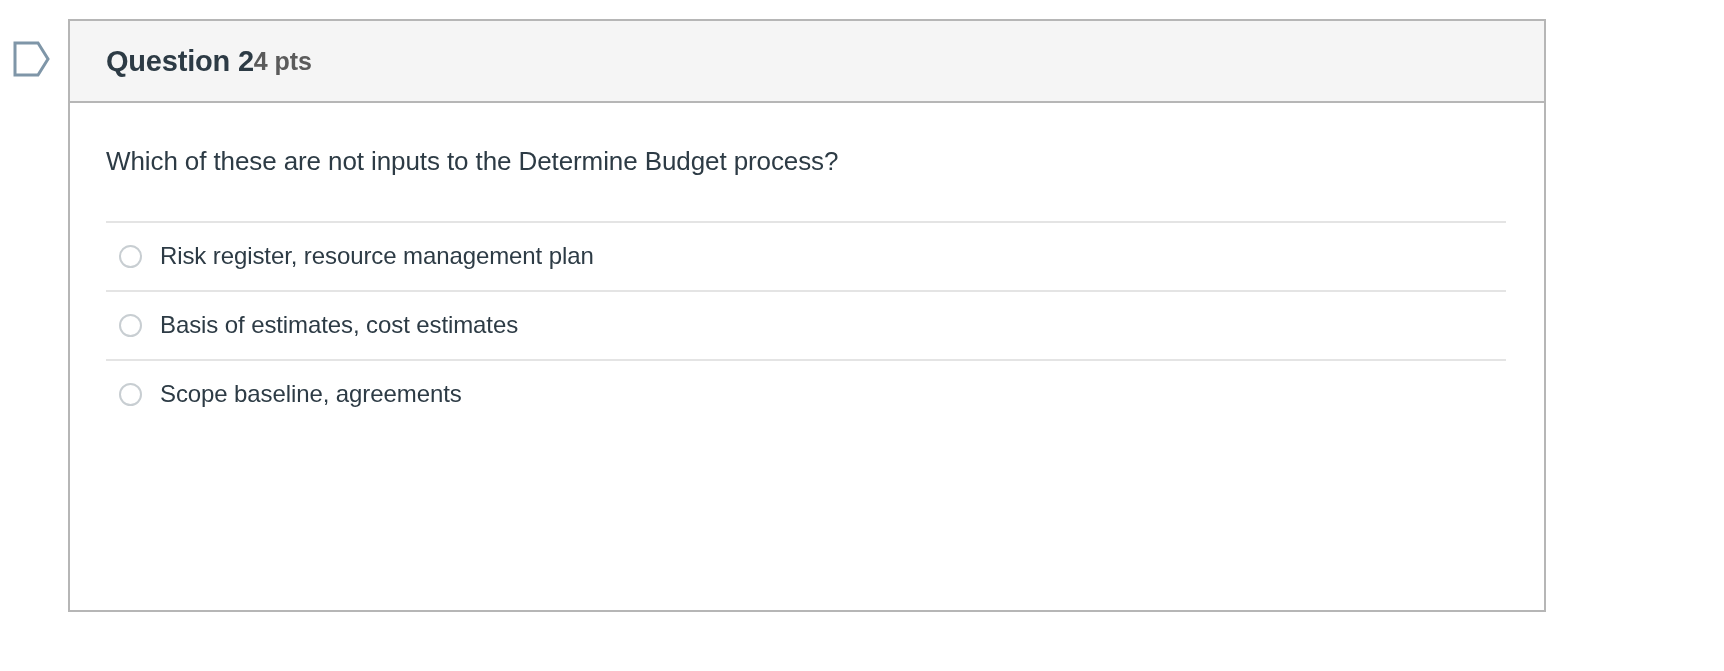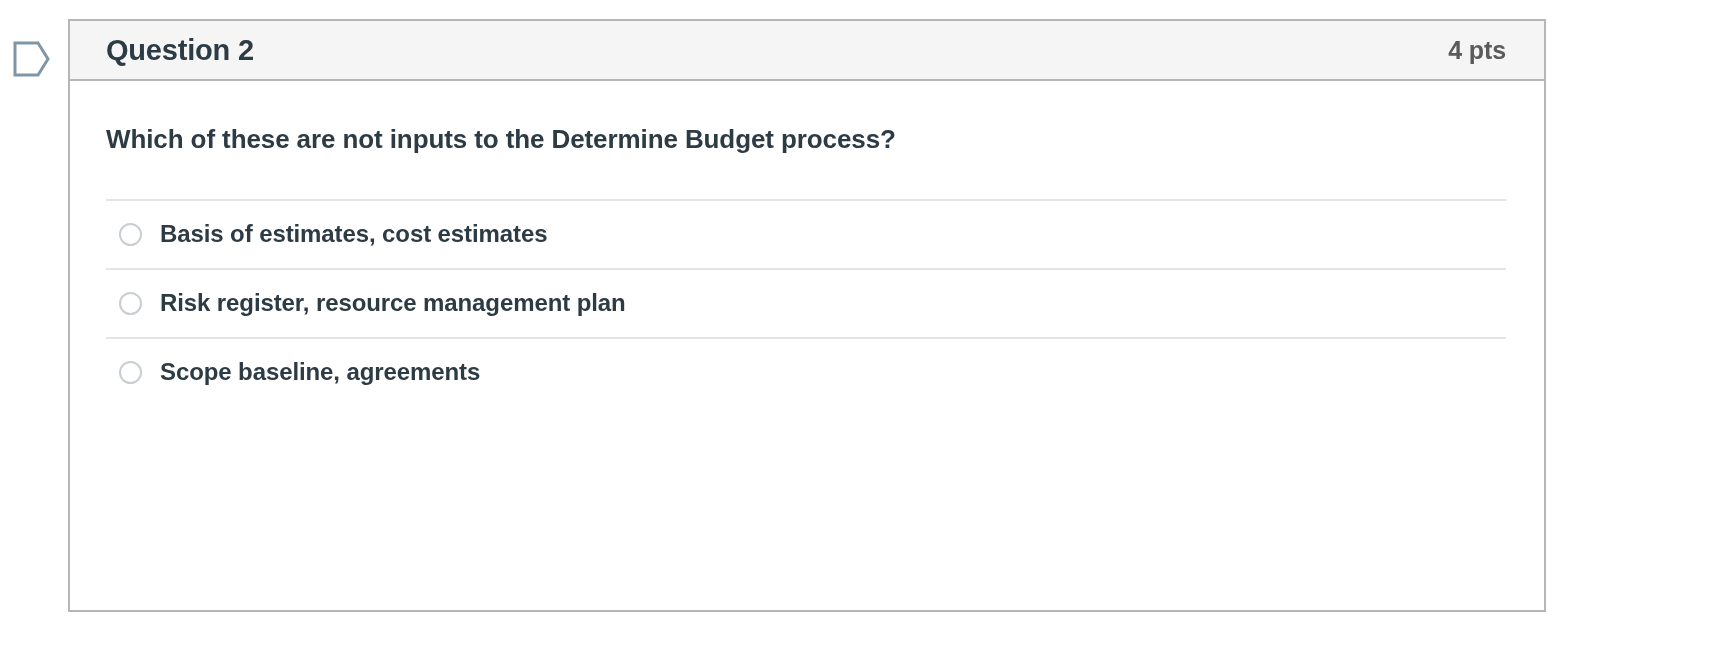--- a/index.html
+++ b/index.html
@@ -31,27 +31,26 @@
     left: 68px;
     top: 19px;
     width: 1478px;
     height: 593px;
     box-sizing: border-box;
     border: 2px solid #b6b6b6;
     background: #ffffff;
   }
 
   .question-header {
-    height: 60px;
+    height: 82px;
     box-sizing: border-box;
     background: #f5f5f5;
     border-bottom: 2px solid #b6b6b6;
     display: flex;
     align-items: center;
-    justify-content: space-between;
     padding: 0 38px 0 36px;
   }
 
   .question-title {
     font-size: 29px;
     font-weight: bold;
     color: #2d3b45;
     letter-spacing: -0.2px;
     line-height: 1;
   }
@@ -59,21 +58,20 @@
   .question-points {
     font-size: 25px;
     font-weight: bold;
     color: #5b5b5b;
     letter-spacing: -0.1px;
     line-height: 1;
   }
 
   .question-body {
     padding: 0 38px 0 36px;
-    font-weight: bold;
   }
 
   .question-text {
     font-size: 26px;
     color: #2d3b45;
     line-height: 1.3;
     padding-top: 42px;
     padding-bottom: 14px;
     letter-spacing: -0.1px;
   }
@@ -127,26 +125,26 @@
   </div>
 
   <div class="question-body">
 
     <div class="question-text">Which of these are not inputs to the Determine Budget process?</div>
 
     <div class="answers">
 
       <div class="answer-row">
         <span class="answer-radio"></span>
-        <span class="answer-label">Basis of estimates, cost estimates</span>
+        <span class="answer-label">Risk register, resource management plan</span>
       </div>
 
       <div class="answer-row">
         <span class="answer-radio"></span>
-        <span class="answer-label">Risk register, resource management plan</span>
+        <span class="answer-label">Basis of estimates, cost estimates</span>
       </div>
 
 
       <div class="answer-row">
         <span class="answer-radio"></span>
         <span class="answer-label">Scope baseline, agreements</span>
       </div>
 
     </div>
   </div>

